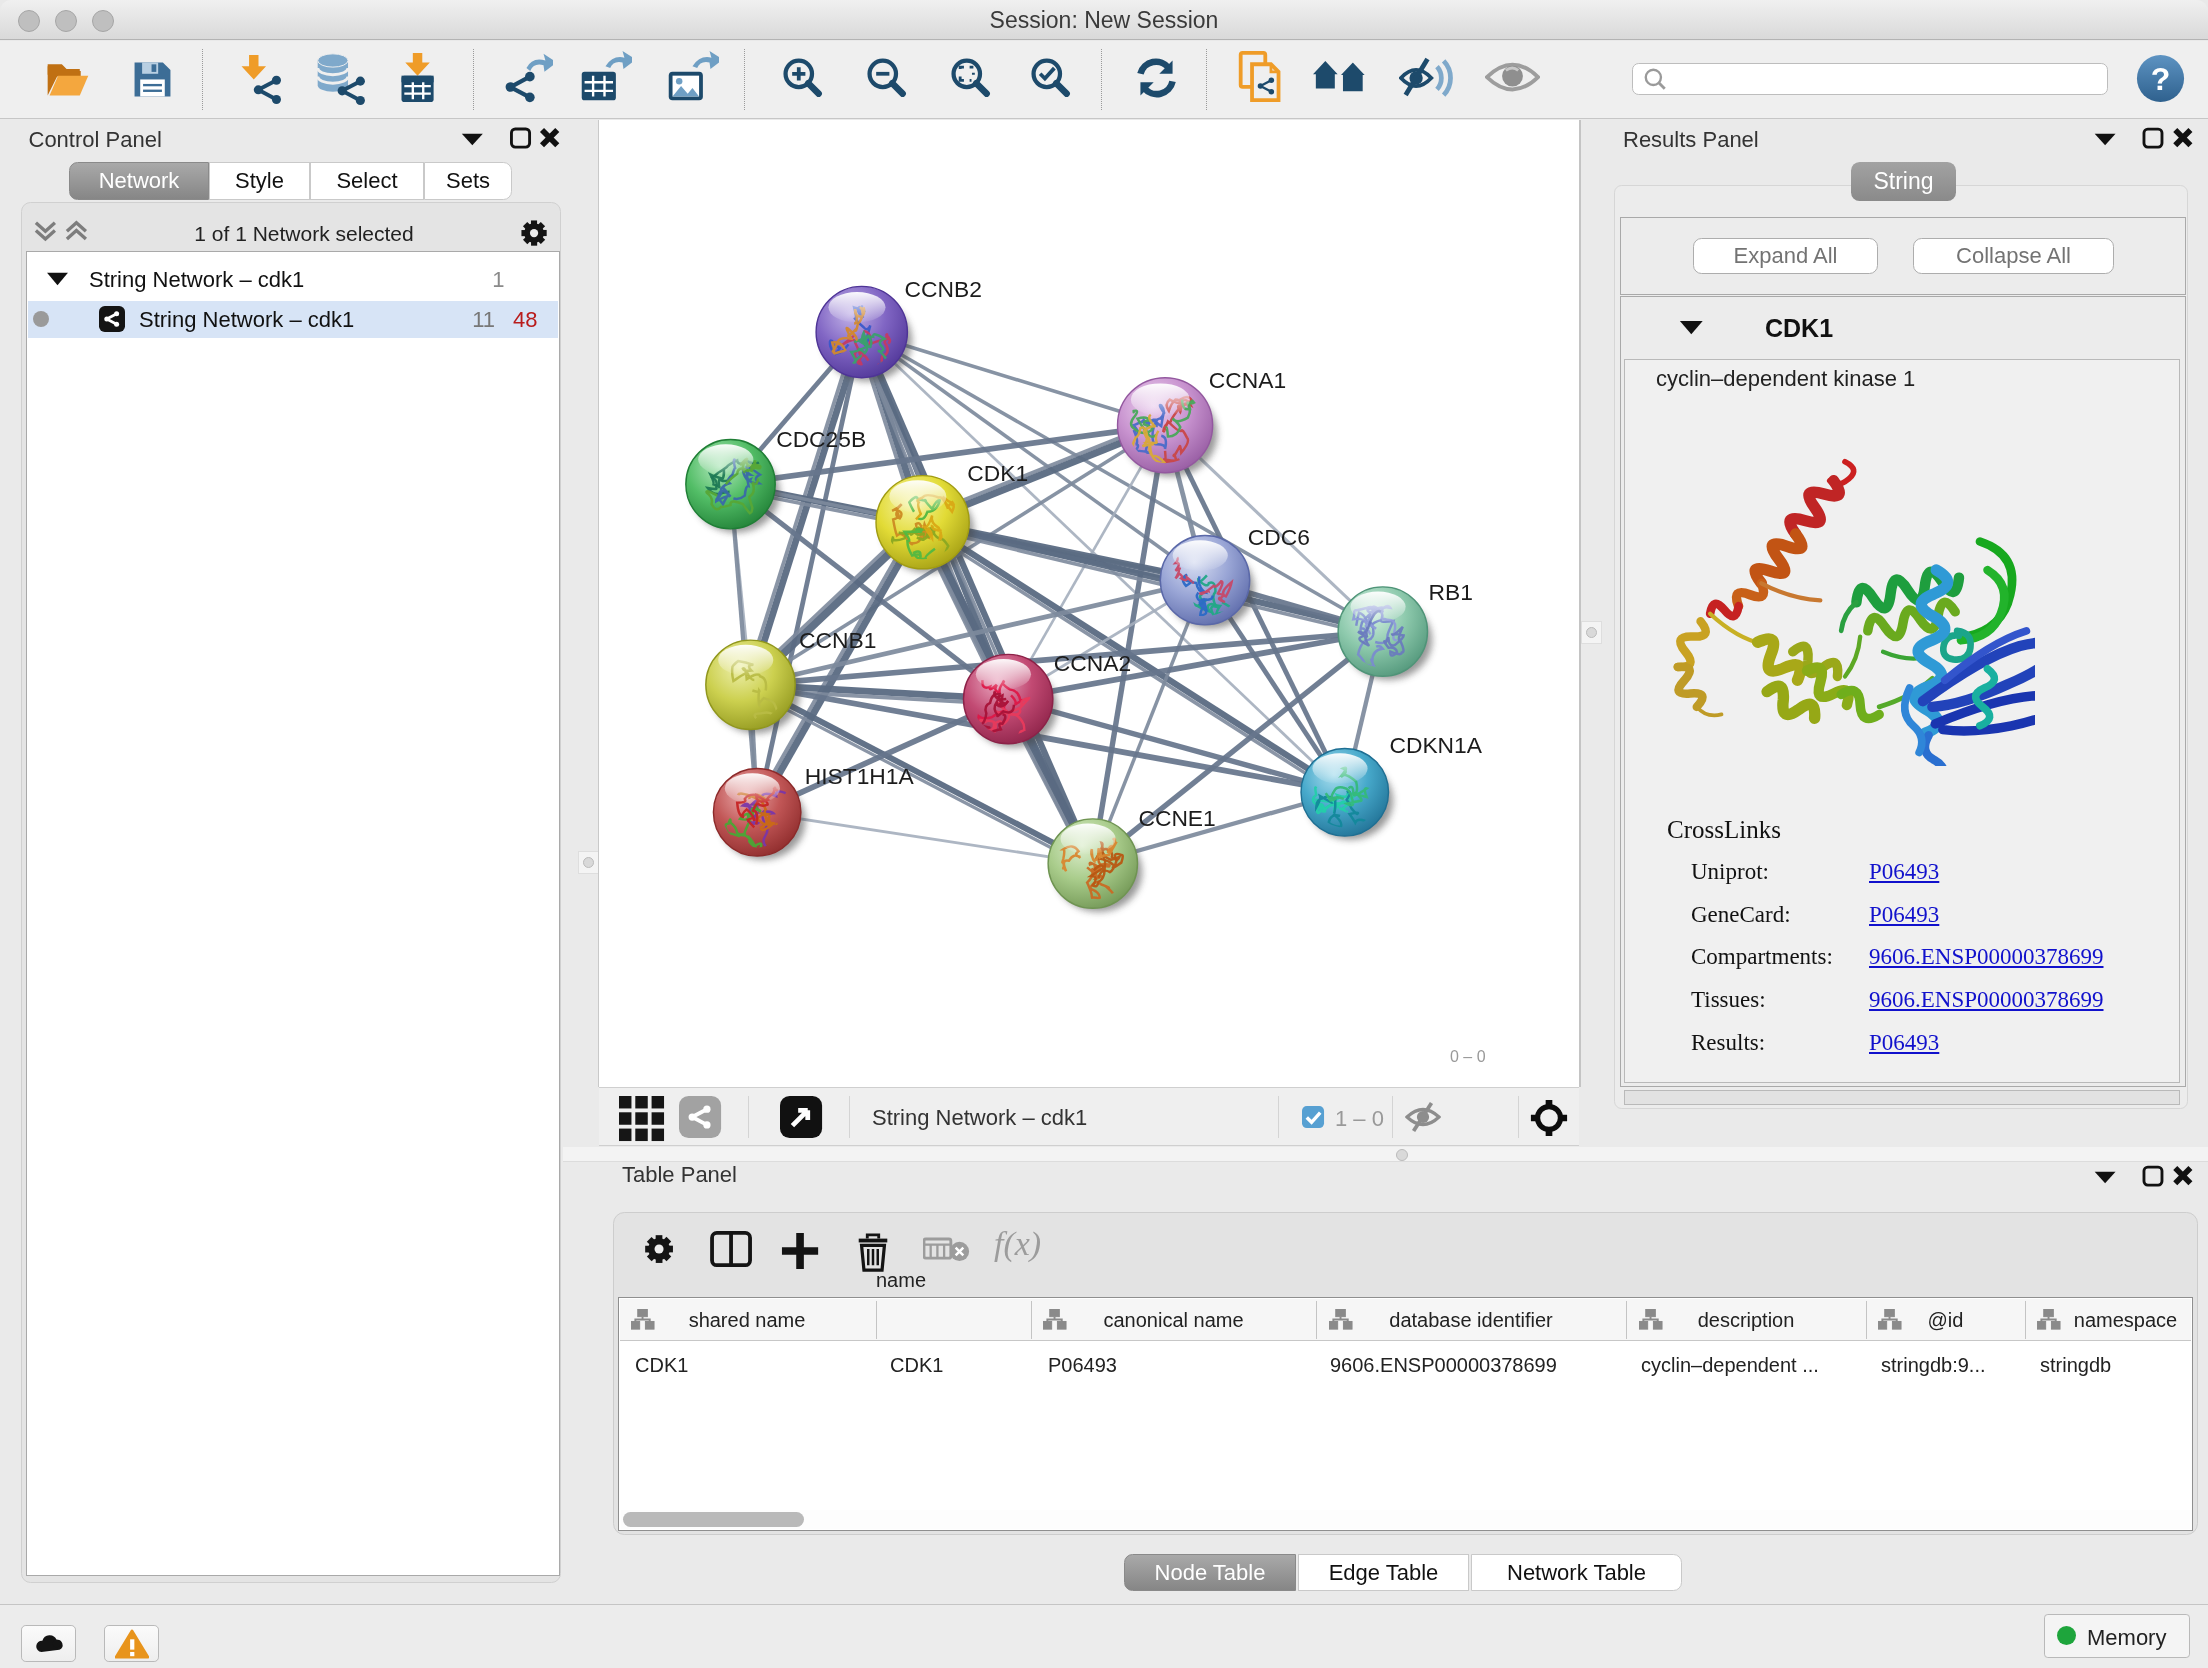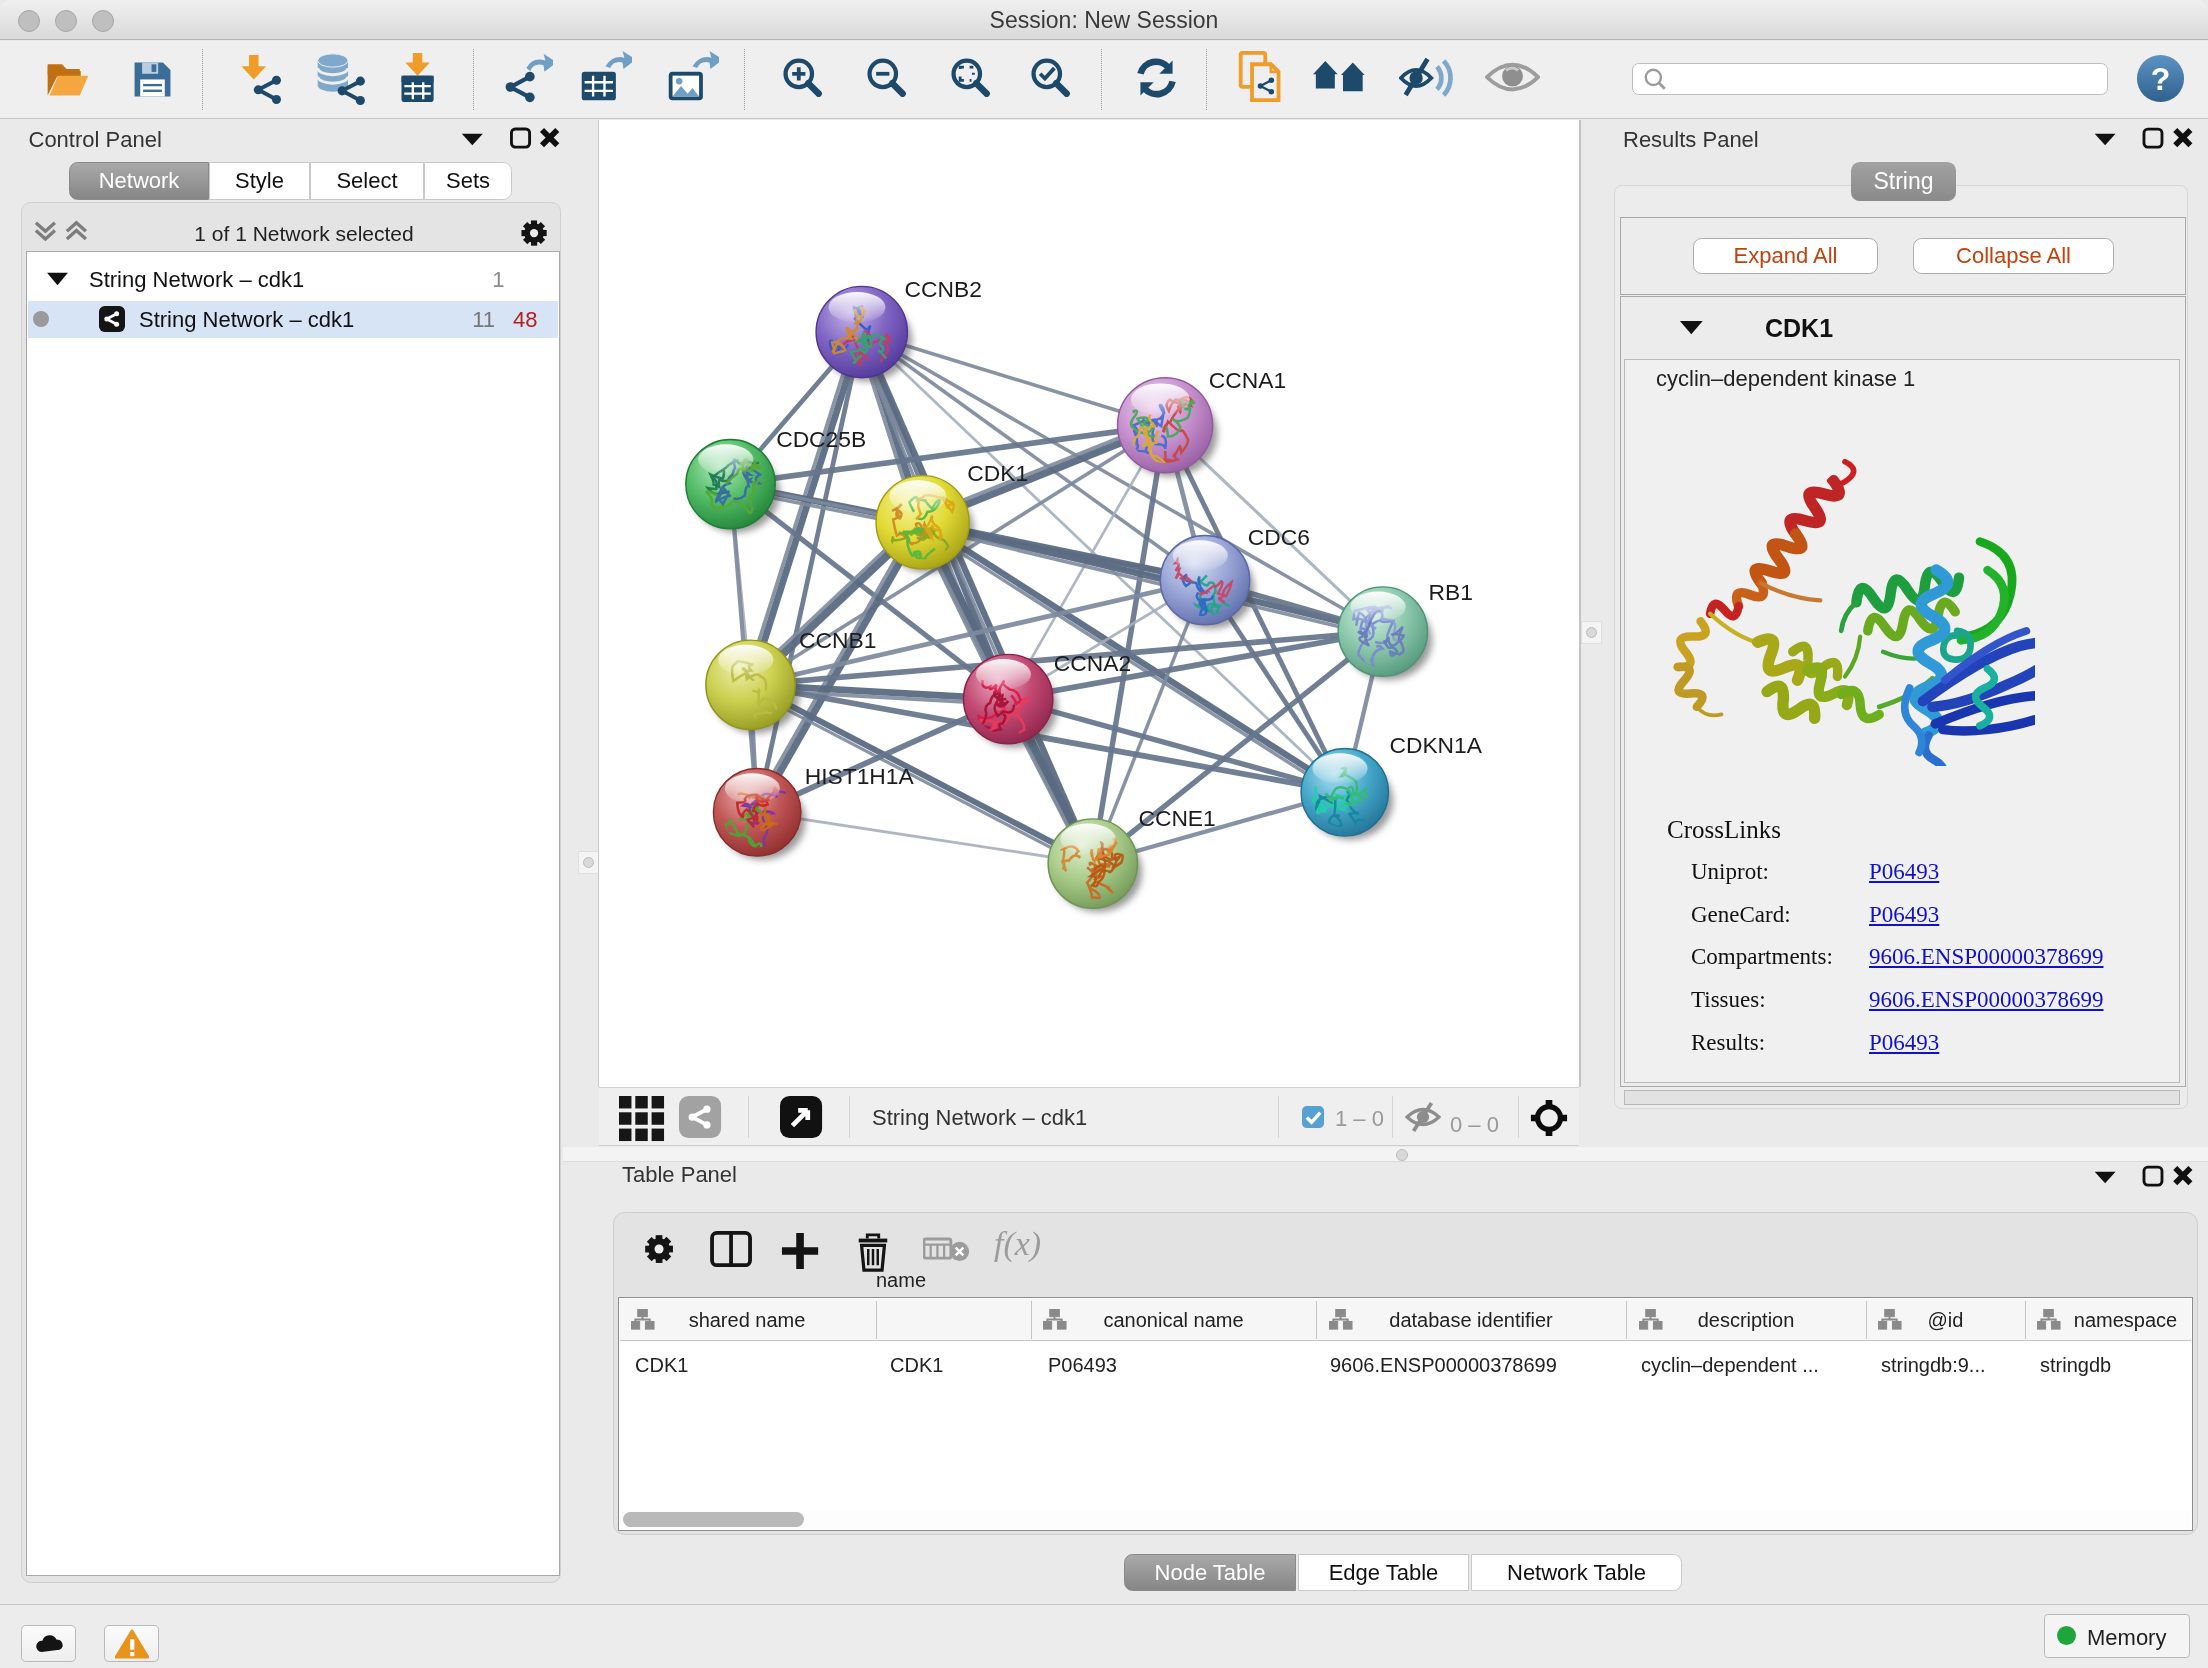--- a/index.html
+++ b/index.html
@@ -15,21 +15,21 @@
   border-bottom:1.9px solid #c6c6c6}
 .vsep{position:absolute;top:49px;height:61px;width:0;border-left:1.9px dotted #9a9a9a}
 .search{position:absolute;left:1632px;top:63px;width:476px;height:32px;background:#fff;
   border:1.9px solid #bdbdbd;border-radius:6.7px}
 .panelhdr{font-size:22px;color:#333}
 .whitebox{position:absolute;background:#fff;border:1.9px solid #a9a9a9}
 .tab{position:absolute;border:1px solid #c9c9c9;background:#fff;color:#111;
   display:flex;align-items:center;justify-content:center;font-size:22px}
 .tabsel{background:linear-gradient(#a9a9a9,#868686);color:#fff;border-color:#8a8a8a}
 .btn{position:absolute;background:#fff;border:1.9px solid #adadad;border-radius:8.6px;
-  display:flex;align-items:center;justify-content:center;font-size:22px;color:#c2410c}
+  display:flex;align-items:center;justify-content:center;font-size:22px;color:#737373}
 .link{color:#1111cc;text-decoration:underline}
 .serif{font-family:"Liberation Serif",serif}
 .cell{position:absolute;font-size:20px;color:#222;white-space:nowrap}
 </style></head><body>
 <div class="titlebar">
     <div class="tl" style="left:18px"></div>
     <div class="tl" style="left:55px"></div>
     <div class="tl" style="left:92px"></div>
     <div class="title">Session: New Session</div>
   </div>
@@ -563,21 +563,21 @@
     <rect width="23" height="23" rx="5" fill="#57a0d2"></rect>
     <path d="M5 12 l5 5 9 -10" stroke="#fff" stroke-width="3.6" fill="none"></path>
   </svg>
 <div class="abs" style="left:1335px;top:1106px;font-size:22px;color:#999">1 – 0</div>
 <div class="vsep" style="left:1392px;top:1096px;height:42px;border-left:1.9px solid #d4d4d4"></div>
 <svg class="abs" style="left:1405px;top:1101px" width="36" height="32" viewBox="0 0 38 34">
     <path d="M2 17 q17 -16 34 0 q-17 16 -34 0 z" fill="none" stroke="#8d8d8d" stroke-width="3.4"></path>
     <circle cx="19" cy="17" r="6.5" fill="#8d8d8d"></circle>
     <line x1="28" y1="2" x2="9" y2="32" stroke="#8d8d8d" stroke-width="4"></line>
   </svg>
-<div class="abs" style="left:1450px;top:1112px;font-size:22px;color:#999">0 – 0</div>
+<div class="abs" style="left:1450px;top:1048px;font-size:16px;color:#999">0 – 0</div>
 <div class="vsep" style="left:1518px;top:1096px;height:42px;border-left:1.9px solid #d4d4d4"></div>
 <svg class="abs" style="left:1529px;top:1098px" width="40" height="40" viewBox="0 0 42 42">
     <circle cx="21" cy="21" r="12" fill="none" stroke="#0c0c0c" stroke-width="5.5"></circle>
     <path d="M21 2 v8 M21 32 v8 M2 21 h8 M32 21 h8" stroke="#0c0c0c" stroke-width="7"></path>
   </svg>
 <div class="abs" style="left:563px;top:1147px;width:1645px;height:15px;background:#f3f3f3;border-bottom:1px solid #dcdcdc"></div>
 <div class="abs" style="left:1396px;top:1149px;width:12.4px;height:12.4px;border-radius:50%;background:#d9d9d9;border:1px solid #bbb"></div>
 <div class="abs panelhdr" style="left:1623px;top:127px">Results Panel</div>
 <svg class="abs" style="left:2089px;top:126px" width="109" height="27" viewBox="0 0 115 28">
     <path d="M6 8 l22 0 -11 12 z" fill="#111"></path>

